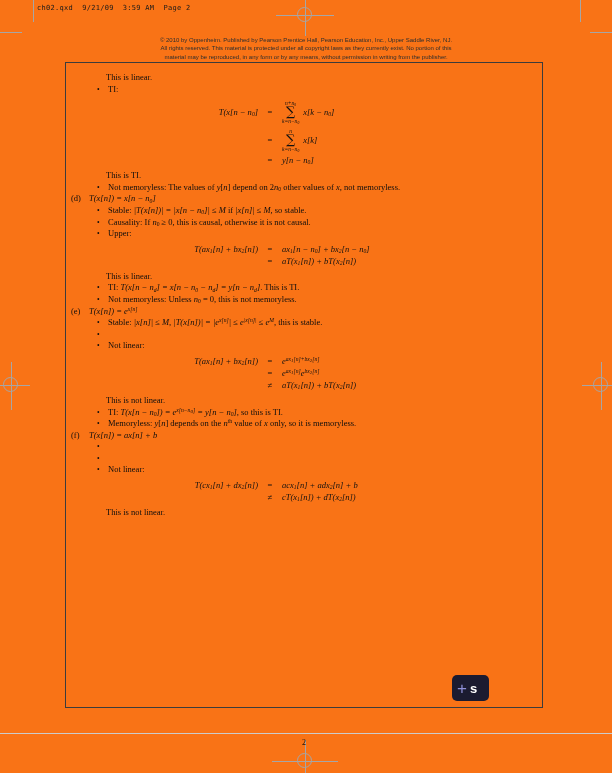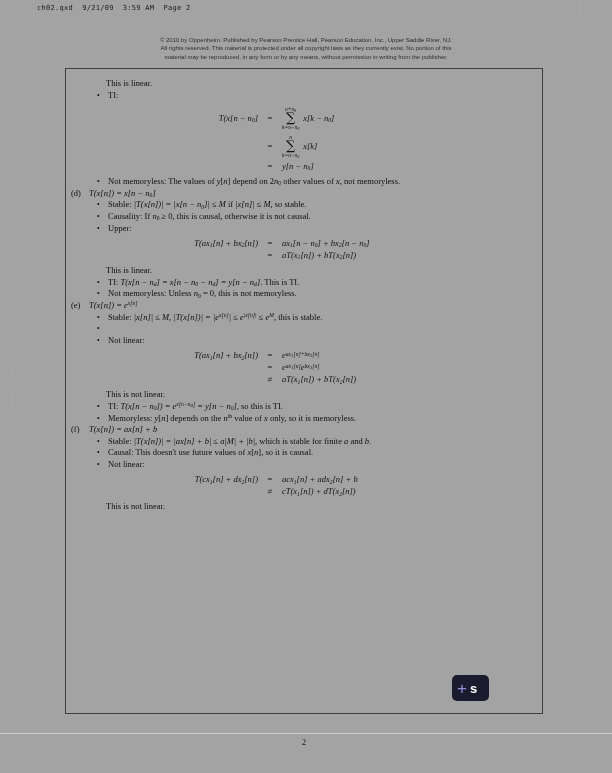--- a/index.html
+++ b/index.html
@@ -1,31 +1,31 @@
 <!DOCTYPE html>
 <html><head>
 <meta charset="utf-8">
 <style>
   html,body { margin:0; padding:0; background:#fff; }
   .page {
-    position:relative; width:612px; height:773px; background:#a3a3a3;
+    position:relative; width:612px; height:773px; background:#f97316;
     overflow:hidden; font-family:"Liberation Serif","DejaVu Serif",serif; color:#111;
   }
   
   .mark { position:absolute; background:#a6a6a6; }
   .reg-circle { position:absolute; width:15px; height:15px; border:1px solid #a6a6a6;
     border-radius:50%; background:transparent; box-sizing:border-box; }
   
   .slug { position:absolute; left:37px; top:4px; font-family:"DejaVu Sans Mono",monospace;
     font-size:7px; color:#1a1a1a; white-space:pre; letter-spacing:0.3px; }
   
   .copyright { position:absolute; left:0; right:0; top:36px; text-align:center;
     font-family:"Liberation Sans","DejaVu Sans",sans-serif; font-size:6px; line-height:8.4px; color:#2e2e2e; }
   
-  .content-box { position:absolute; left:65px; top:68px; width:478px; height:646px;
+  .content-box { position:absolute; left:65px; top:62px; width:478px; height:646px;
     border:1px solid #3c3c3c; box-sizing:border-box; padding-top:9px; }
   .t { font-size:8.5px; line-height:11.6px; color:#0e0e0e; }
   .note { margin-left:40px; }
   .bullet { margin-left:31px; display:flex; }
   .dot { width:11px; flex:none; font-size:7.5px; }
   .part { margin-left:5px; display:flex; }
   .plabel { width:18px; flex:none; }
   i { font-style:italic; }
   sub { font-size:66%; line-height:0; position:relative; vertical-align:baseline; top:0.22em; }
   sup { font-size:66%; line-height:0; position:relative; vertical-align:baseline; top:-0.5em; }
@@ -127,20 +127,21 @@
       </div>
       <div class="eqrow">
         <span class="eqlhs"></span>
         <span class="eqrel">=</span>
         <span class="eqrhs">
             <span><i>y[n − n<sub>0</sub>]</i></span>
           </span>
       </div>
     </div>
 
+    <div class="t note">This is TI.</div>
     <div class="t bullet">
       <span class="dot">•</span>
       <span>Not memoryless: The values of <i>y</i>[<i>n</i>] depend on 2<i>n</i><sub>0</sub> other values of <i>x</i>, not memoryless.</span>
     </div>
 
     <div class="t part">
       <span class="plabel">(d)</span>
       <span><i>T(x[n]) = x[n − n<sub>0</sub>]</i></span>
     </div>
     <div class="t bullet">
@@ -232,25 +233,23 @@
       <span class="dot">•</span>
       <span>Memoryless: <i>y</i>[<i>n</i>] depends on the <i>n</i><sup>th</sup> value of <i>x</i> only, so it is memoryless.</span>
     </div>
 
     <div class="t part">
       <span class="plabel">(f)</span>
       <span><i>T(x[n]) = ax[n] + b</i></span>
     </div>
     <div class="t bullet">
       <span class="dot">•</span>
-      <span>Stable: <i>|T(x[n])| = |ax[n] + b| ≤ a|M| + |b|</i>, which is stable for finite <i>a</i> and <i>b</i>.</span>
-    </div>
-    <div class="t bullet">
-      <span class="dot">•</span>
-      <span>Causal: This doesn't use future values of <i>x</i>[<i>n</i>], so it is causal.</span>
+    </div>
+    <div class="t bullet">
+      <span class="dot">•</span>
     </div>
     <div class="t bullet">
       <span class="dot">•</span>
       <span>Not linear:</span>
     </div>
 
     <div class="eq">
       <div class="eqrow">
         <span class="eqlhs"><i>T(cx<sub>1</sub>[n] + dx<sub>2</sub>[n])</i></span>
         <span class="eqrel">=</span>

